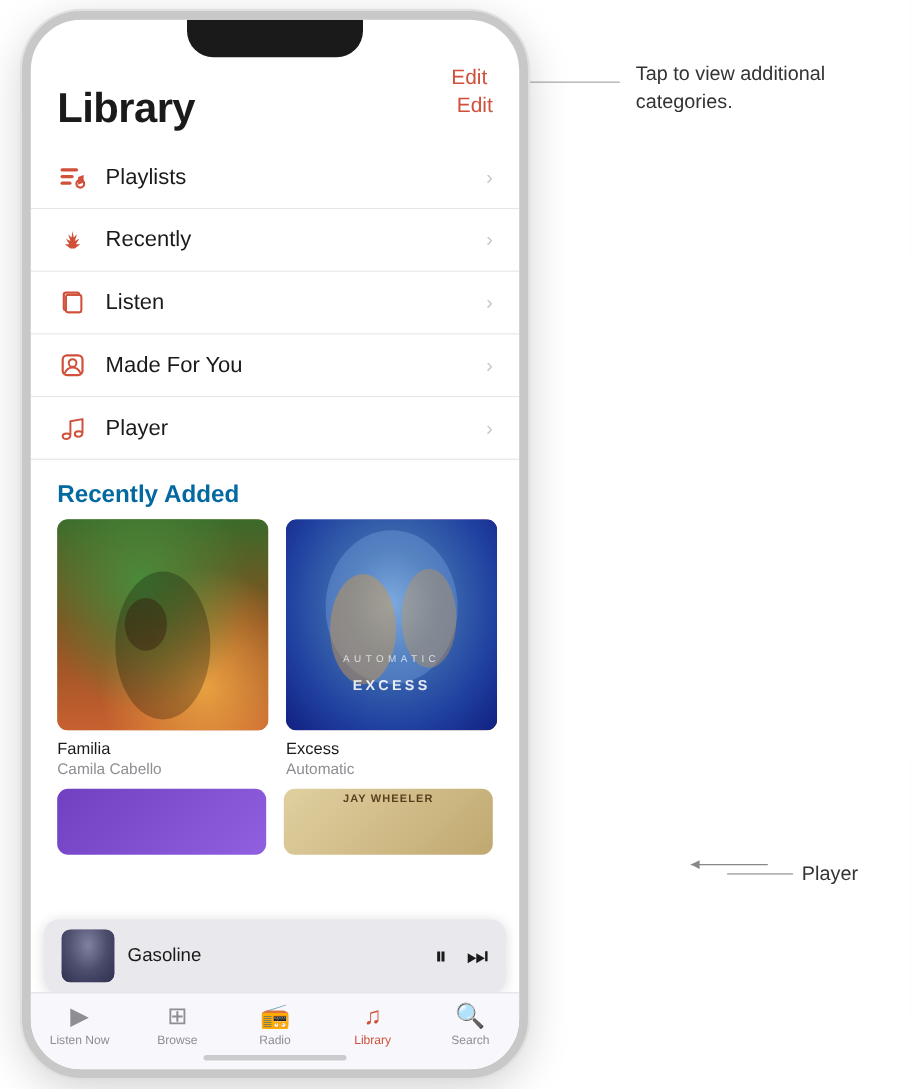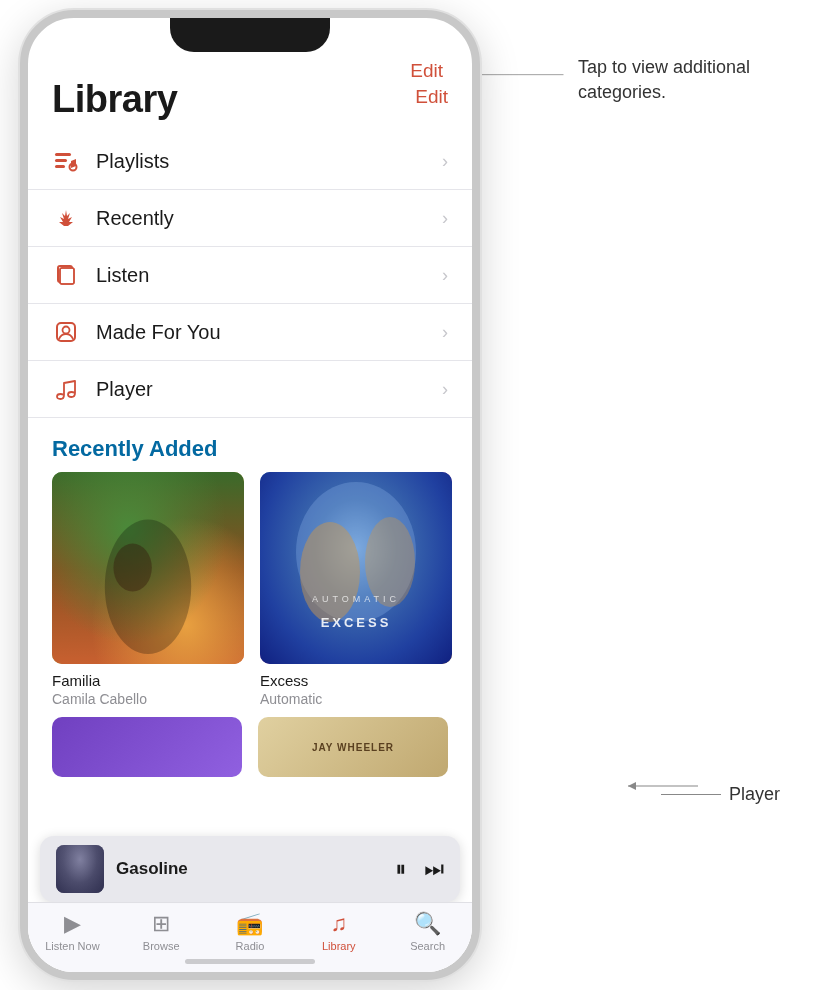--- a/index.html
+++ b/index.html
@@ -300,21 +300,20 @@
       height: 60px;
       border-radius: 10px;
       overflow: hidden;
     }
     .peek-purple {
       background: linear-gradient(135deg, #7040c0, #9060e0);
     }
     .peek-album {
       background: linear-gradient(135deg, #e0d0a0, #c0a870);
       display: flex;
-      align-items: center;
       justify-content: center;
       font-size: 11px;
       font-weight: 600;
       color: #5a4020;
       letter-spacing: 1px;
     }
 
     
     .mini-player {
       position: absolute;
@@ -346,21 +345,21 @@
       height: 100%;
       background: 
         radial-gradient(ellipse at 50% 30%, #8080a0 0%, #5050708a 50%, #303050 100%);
       display: flex;
       align-items: center;
       justify-content: center;
     }
     .mini-player-title {
       flex: 1;
       font-size: 17px;
-      font-weight: 700;
+      font-weight: 400;
       color: #1a1a1a;
     }
     .mini-player-controls {
       display: flex;
       align-items: center;
       gap: 18px;
     }
     .ctrl-btn {
       font-size: 22px;
       color: #1a1a1a;

